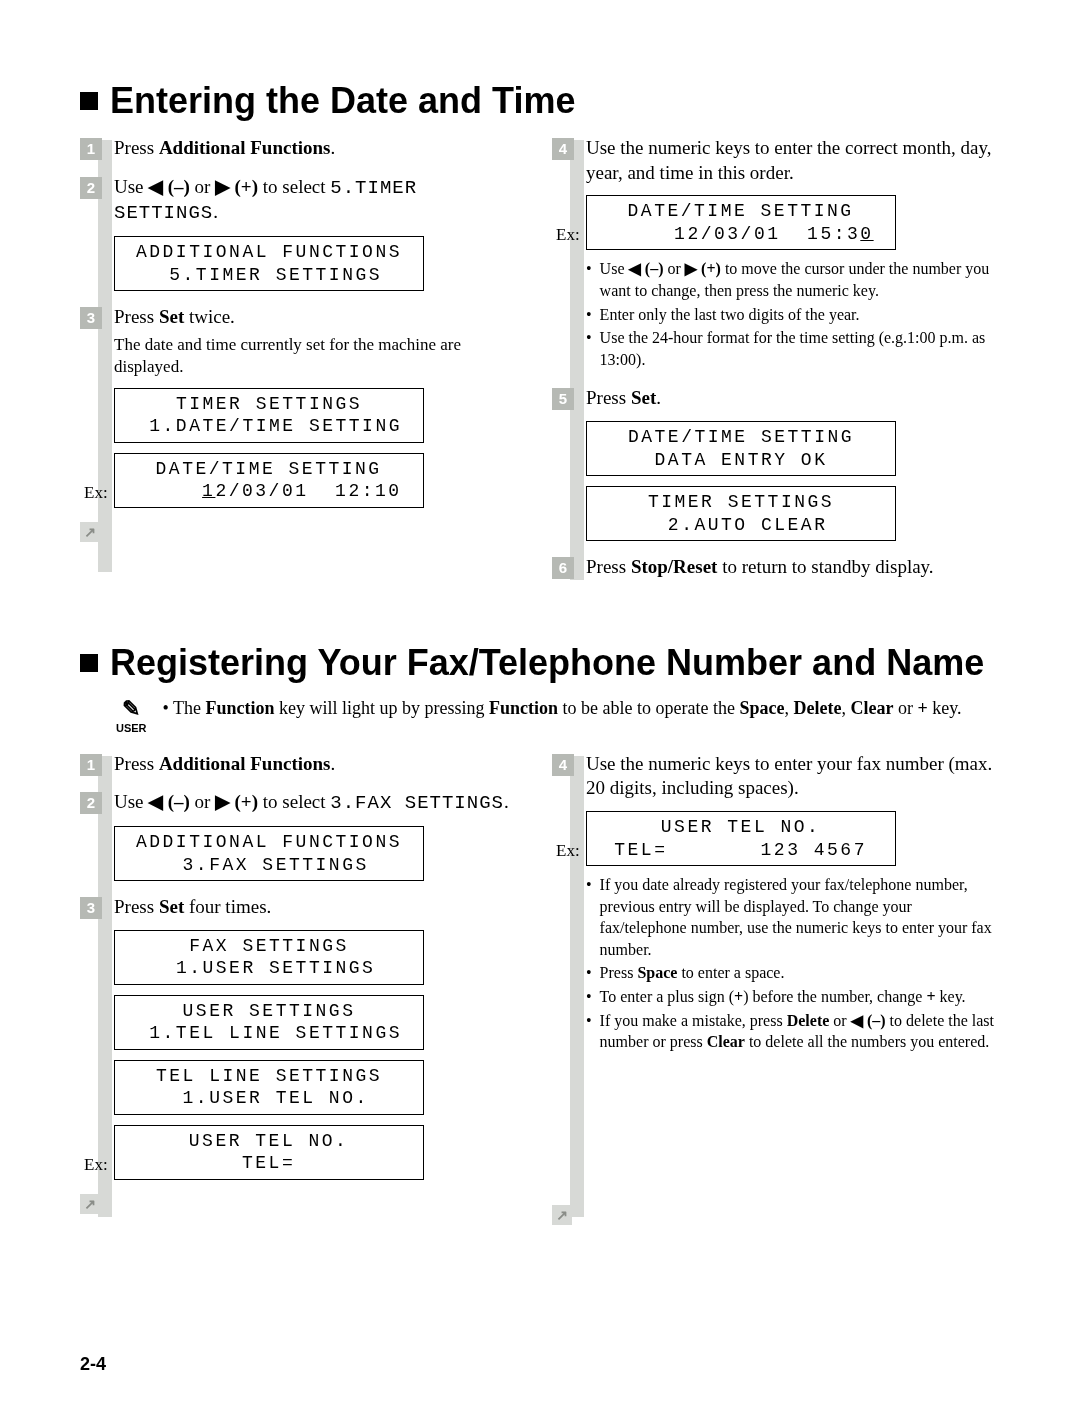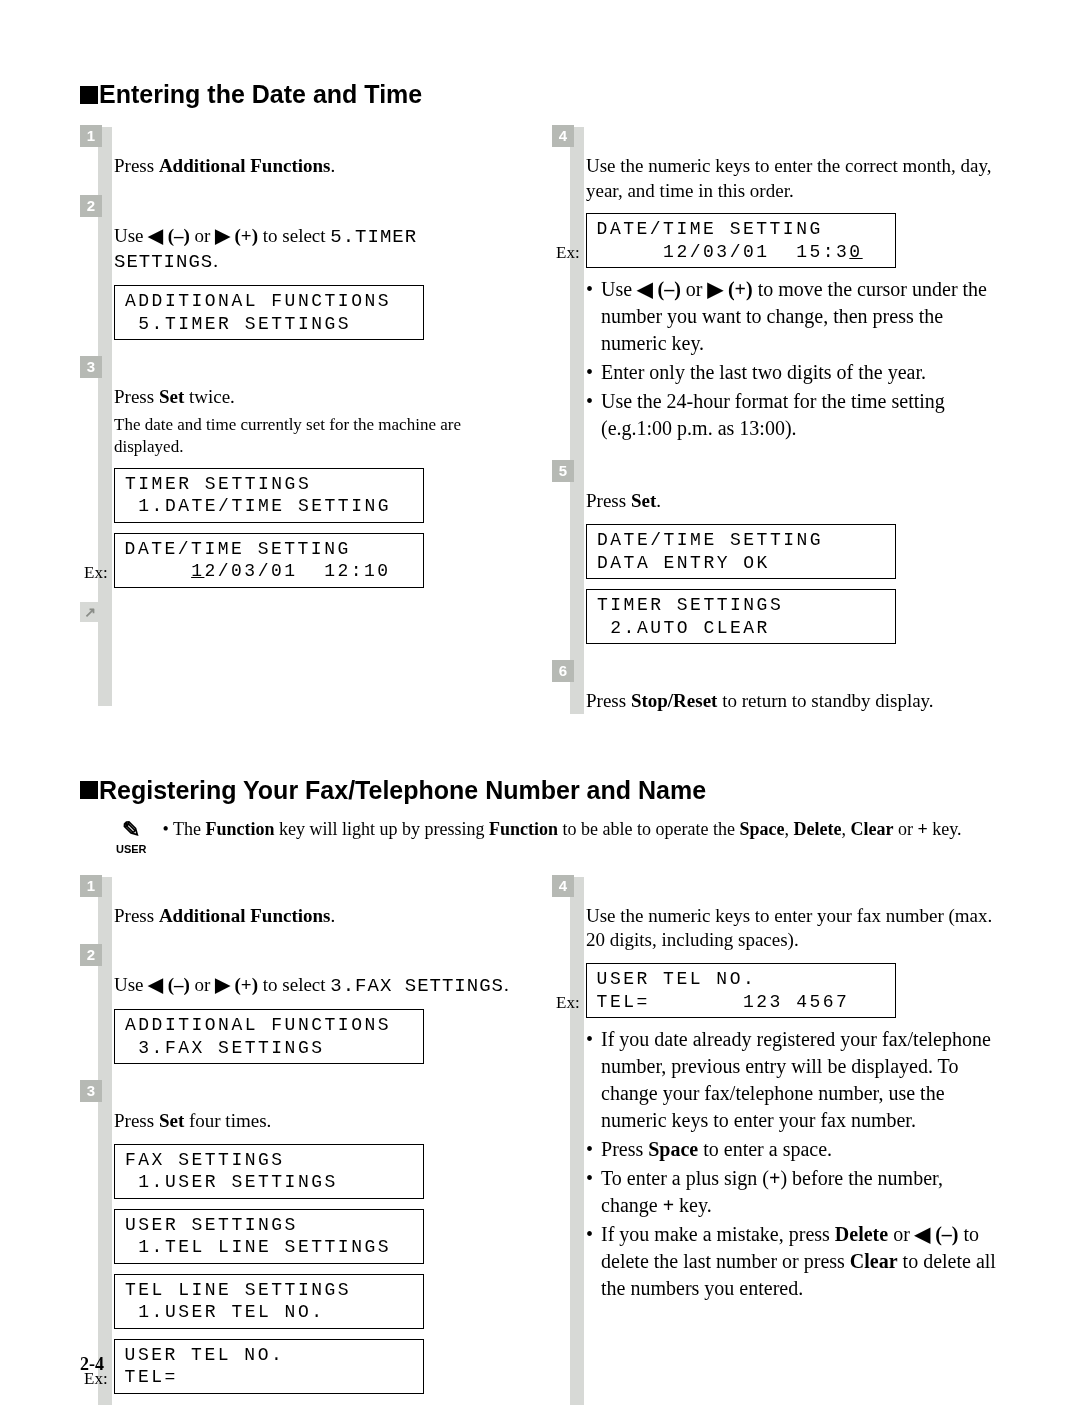--- a/index.html
+++ b/index.html
@@ -8,26 +8,26 @@
     height: 1405px;
     background: #fff;
     font-family: Georgia, "Times New Roman", serif;
     color: #000;
     padding: 80px 80px 30px 80px;
     position: relative;
   }
   .section-heading {
     font-family: Arial, Helvetica, sans-serif;
     font-weight: 900;
-    font-size: 25px;
+    font-size: 36px;
     color: #000;
     margin-bottom: 14px;
     display: flex;
     align-items: center;
-    gap: 1px;
+    gap: 12px;
   }
   .sq-bullet {
     width: 18px; height: 18px; background: #000; display: inline-block;
   }
   .two-col {
     display: flex;
     gap: 24px;
     position: relative;
   }
   .col {
@@ -59,55 +59,55 @@
     font-size: 15px;
     text-align: center;
     line-height: 22px;
     flex: 0 0 22px;
     margin-top: 2px;
   }
   .step-body {
     flex: 1;
     font-size: 19px;
     line-height: 1.3;
-    margin-top: 31px;
   }
   .step-body .sub {
     font-size: 17px;
     margin-top: 4px;
     line-height: 1.3;
   }
   .lcd {
     border: 1.5px solid #000;
     font-family: "Courier New", Courier, monospace;
     font-size: 18px;
     letter-spacing: 2.5px;
     padding: 4px 10px 4px 10px;
     margin: 10px 0 0 0;
     line-height: 1.25;
     white-space: pre;
     width: 310px;
+    text-align: center;
   }
   .lcd-wrap {
     display: flex;
     align-items: flex-end;
     gap: 6px;
     margin-top: 10px;
   }
   .lcd-wrap .ex {
     font-size: 17px;
     padding-bottom: 4px;
   }
   .lcd-wrap .lcd { margin-top: 0; }
   .bolds { font-weight: 700; }
   .arrow { font-family: Arial, sans-serif; font-weight: 700; }
   ul.notes {
     list-style: none;
     margin: 8px 0 0 0;
-    font-size: 20px;
+    font-size: 16px;
     line-height: 1.35;
   }
   ul.notes li {
     display: flex;
     gap: 8px;
     margin-bottom: 2px;
   }
   ul.notes li::before {
     content: "•";
     flex: 0 0 auto;
@@ -144,21 +144,21 @@
     gap: 2px;
   }
   .pencil {
     font-size: 22px;
     line-height: 1;
   }
   .page-num {
     position: absolute;
     left: 80px;
     bottom: 30px;
-    font-family: Liberation Serif, serif;
+    font-family: Liberation Sans, sans-serif;
     font-weight: 900;
     font-size: 18px;
   }
   .section { margin-bottom: 62px; }
   .underline { text-decoration: underline; }
 </style>
 </head>
 <body>
 
 <div class="section">

